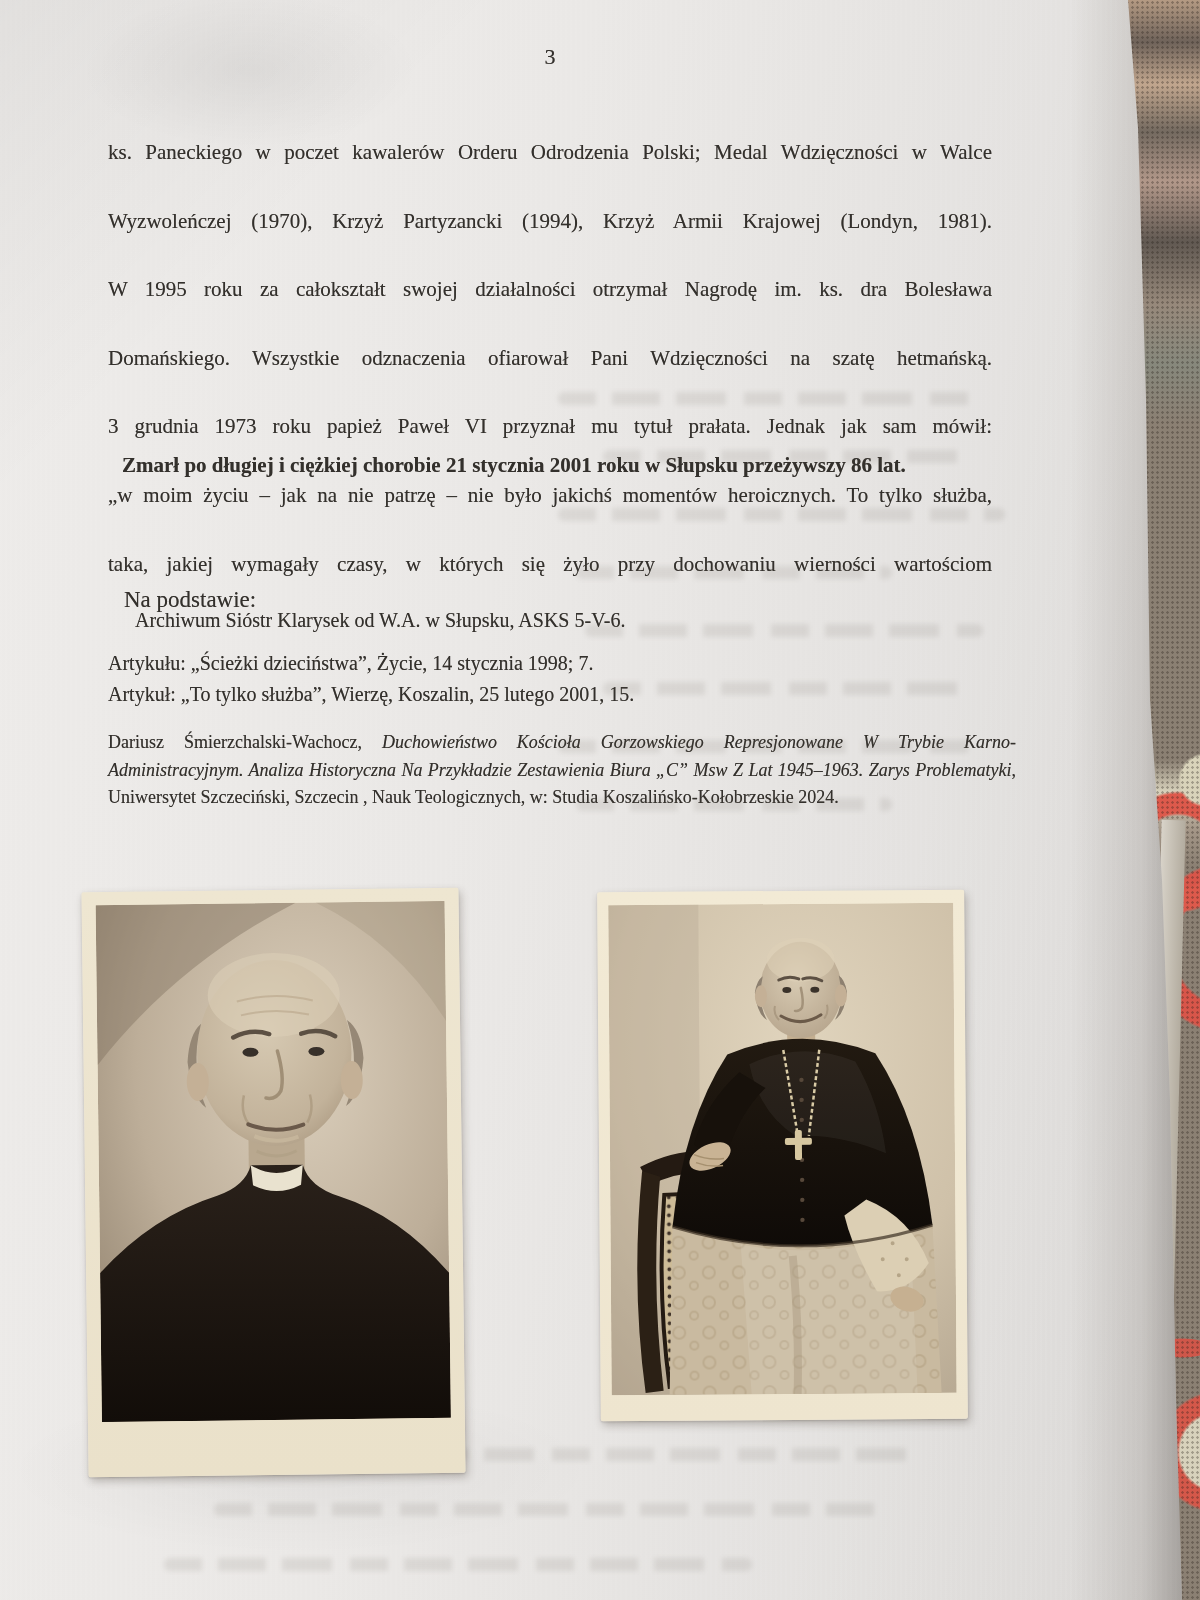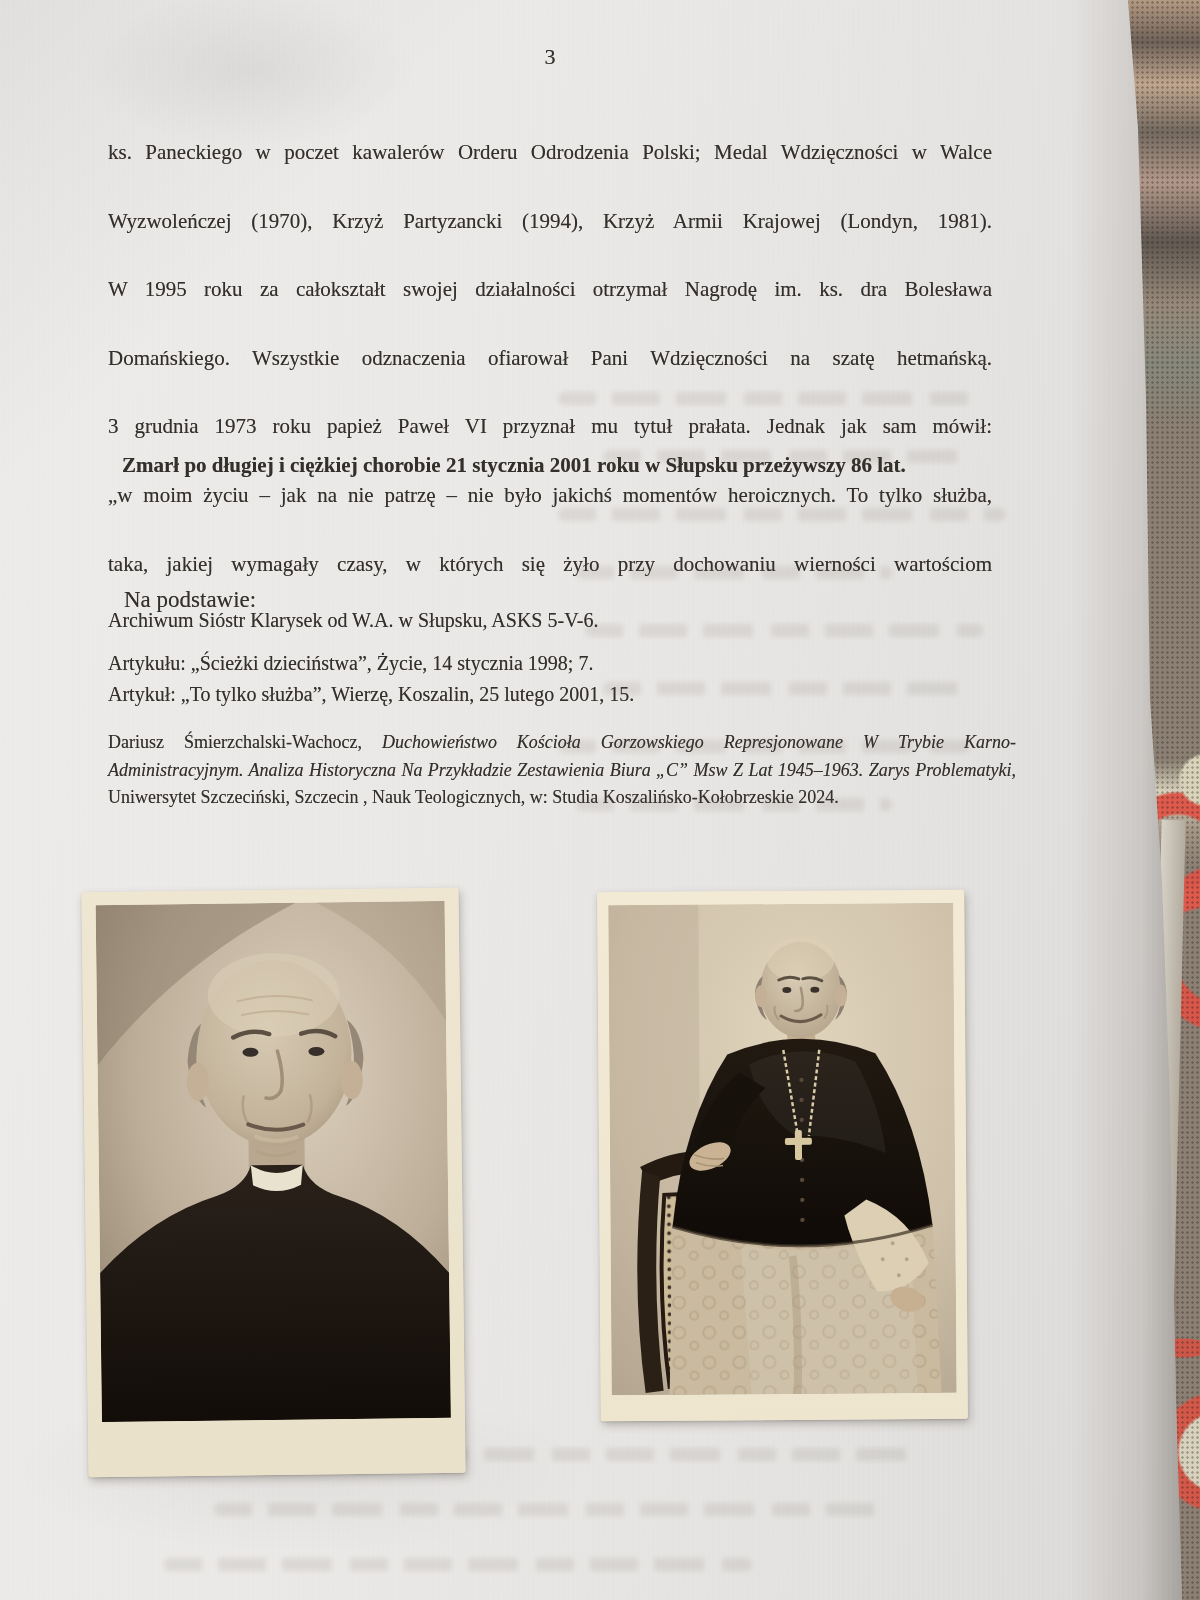--- a/index.html
+++ b/index.html
@@ -37,21 +37,21 @@
     background:linear-gradient(90deg, rgba(80,70,60,0) 0%, rgba(80,70,60,.14) 62%, rgba(55,47,40,.34) 100%);}
 
   
   .ink{color:#33302c;text-shadow:0 0 .6px rgba(70,64,58,.55);}
   .page-number{position:absolute;left:520px;top:44px;width:60px;text-align:center;font-size:22px;}
   .para{position:absolute;left:108px;top:104px;width:884px;margin:0;font-size:21px;}
   .pline{display:block;height:40.6px;line-height:40.6px;text-align:justify;text-align-last:justify;white-space:nowrap;margin-top:28px;}
   .pline.last{text-align-last:left;}
   .death{position:absolute;left:118px;top:449px;margin:4px;font-size:21px;font-weight:bold;}
   .src-head{position:absolute;left:108px;top:571px;margin:16px;font-size:23px;}
-  .src.s1{top:609px;} .src.s2{top:652px;} .src.s3{top:683px;}
+  .src.s1{top:609px;margin-left:27px;} .src.s2{top:652px;} .src.s3{top:683px;}
   .src{position:absolute;left:108px;margin:0;font-size:20px;}
   .biblio{position:absolute;left:108px;top:729px;width:908px;margin:0;font-size:18px;line-height:27.5px;text-align:justify;}
   .biblio i{font-style:italic;}
 
   
   .bleed{position:absolute;pointer-events:none;filter:blur(2.4px);opacity:.11;z-index:1;}
   .bleed .row{height:13px;border-radius:6px;margin-bottom:45px;
     background:repeating-linear-gradient(90deg,#5f574d 0 38px,transparent 38px 54px,#5f574d 54px 102px,transparent 102px 118px,#5f574d 118px 168px,transparent 168px 186px);}
   .bleed-a{left:558px;top:392px;width:452px;}
   .bleed-b{left:130px;top:1448px;width:840px;}

